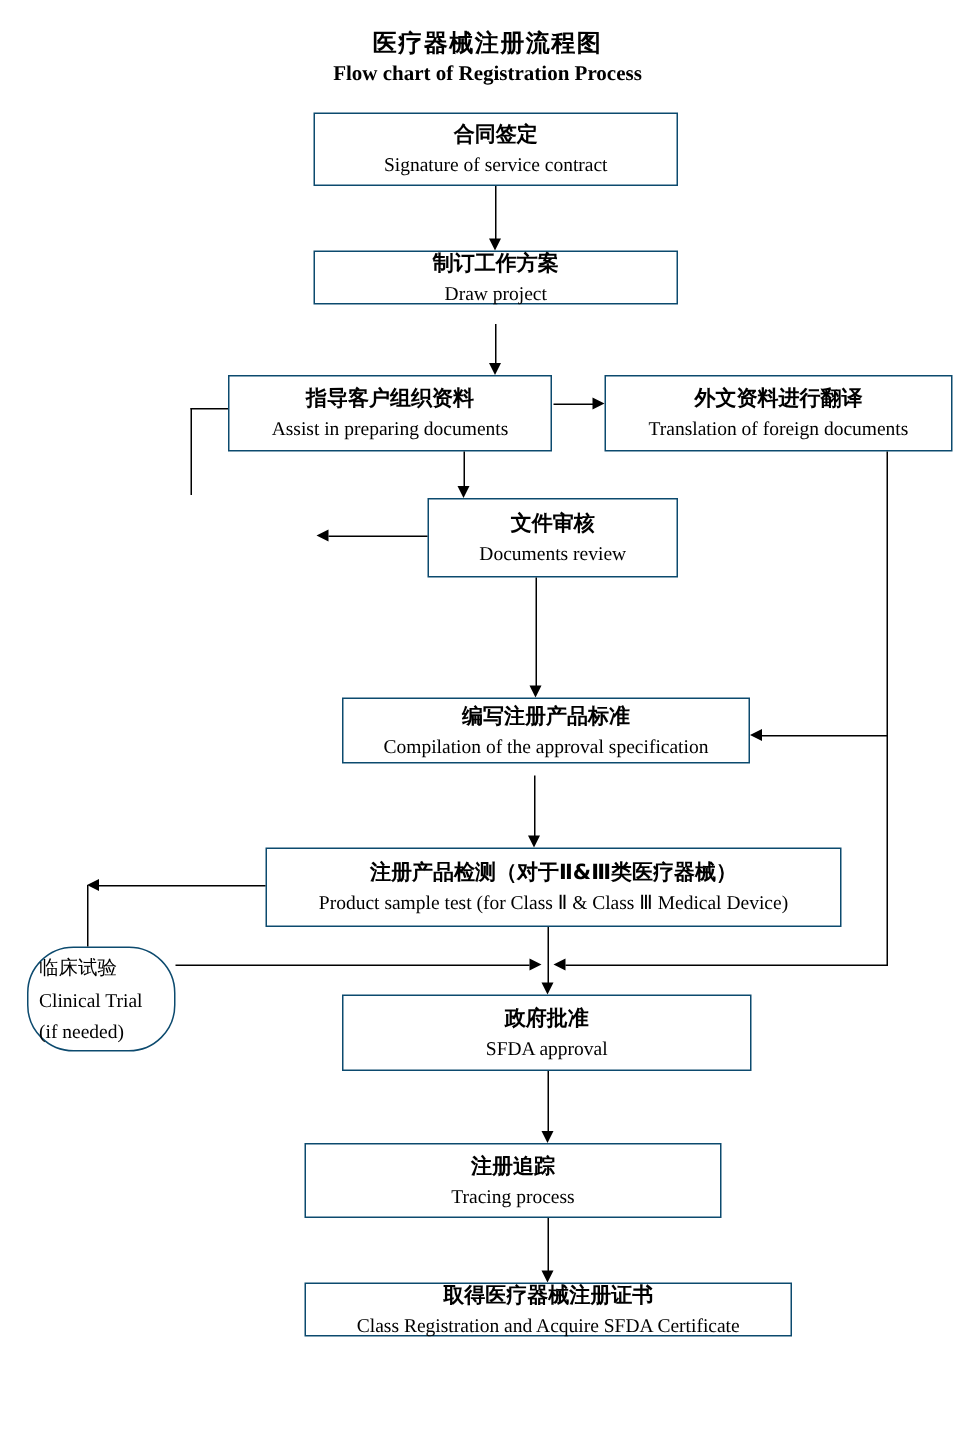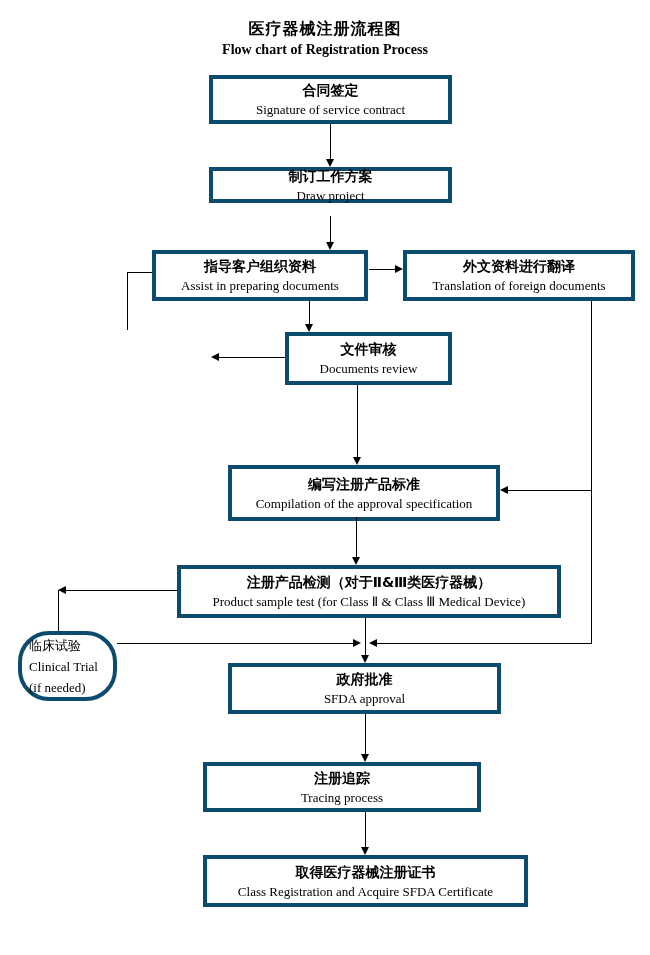--- a/index.html
+++ b/index.html
@@ -17,21 +17,21 @@
     letter-spacing:1px;
   }
   .title-en{
     position:absolute;left:0;top:42px;width:650px;
     text-align:center;font-size:14px;font-weight:bold;
     font-family:"Liberation Serif",serif;
   }
   .node{
     position:absolute;
     box-sizing:border-box;
-    border:4px solid #0c4a6e;
+    border:1px solid #0c4a6e;
     background:#fff;
     display:flex;flex-direction:column;justify-content:center;
     text-align:center;
   }
   .node .zh{font-size:14px;font-weight:bold;line-height:21px;}
   .node .en{font-size:13px;font-family:"Liberation Serif",serif;line-height:18px;}
   .node.left-align{align-items:flex-start;text-align:left;padding:2px 7px;border-radius:31px;}
   .node.left-align .zh{font-weight:normal;font-size:13px;line-height:21px;}
   .node.left-align .en{line-height:21px;}
   .hline,.vline{position:absolute;background:#000;}
@@ -69,21 +69,21 @@
     <div class="zh">外文资料进行翻译</div>
     <div class="en">Translation of foreign documents</div>
   </div>
 
 
   <div class="node" style="left:285px;top:332px;width:167px;height:53px">
     <div class="zh">文件审核</div>
     <div class="en">Documents review</div>
   </div>
 
-  <div class="node" style="left:228px;top:465px;width:272px;height:56px">
+  <div class="node" style="left:228px;top:465px;width:272px;height:44px">
     <div class="zh">编写注册产品标准</div>
     <div class="en">Compilation of the approval specification</div>
   </div>
 
   <div class="node" style="left:177px;top:565px;width:384px;height:53px">
     <div class="zh">注册产品检测（对于Ⅱ&amp;Ⅲ类医疗器械）</div>
     <div class="en">Product sample test (for Class Ⅱ &amp; Class Ⅲ Medical Device)</div>
   </div>
 
   <div class="node left-align" style="left:18px;top:631px;width:99px;height:70px">
@@ -95,21 +95,21 @@
   <div class="node" style="left:228px;top:663px;width:273px;height:51px">
     <div class="zh">政府批准</div>
     <div class="en">SFDA approval</div>
   </div>
 
   <div class="node" style="left:203px;top:762px;width:278px;height:50px">
     <div class="zh">注册追踪</div>
     <div class="en">Tracing process</div>
   </div>
 
-  <div class="node" style="left:203px;top:855px;width:325px;height:52px">
+  <div class="node" style="left:203px;top:855px;width:325px;height:36px">
     <div class="zh">取得医疗器械注册证书</div>
     <div class="en">Class Registration and Acquire SFDA Certificate</div>
   </div>
 
   <div class="vline" style="left:330px;top:124px;height:36px"></div>
   <div class="arr down" style="left:326px;top:159px"></div>
 
   <div class="vline" style="left:330px;top:216px;height:27px"></div>
   <div class="arr down" style="left:326px;top:242px"></div>
 

